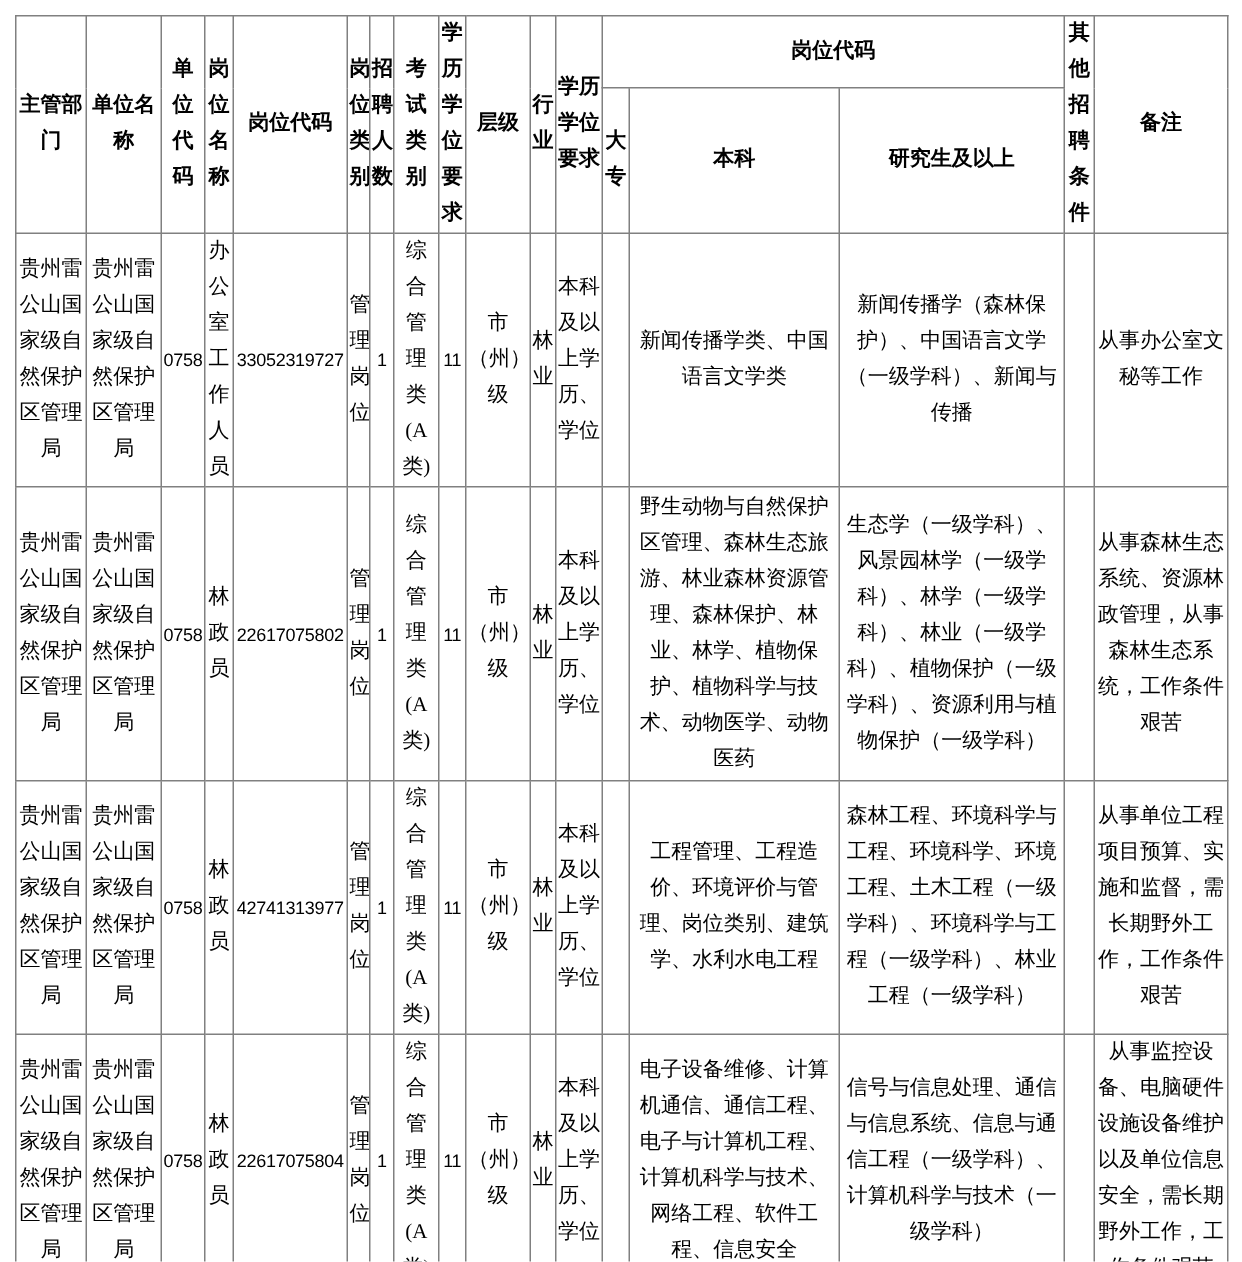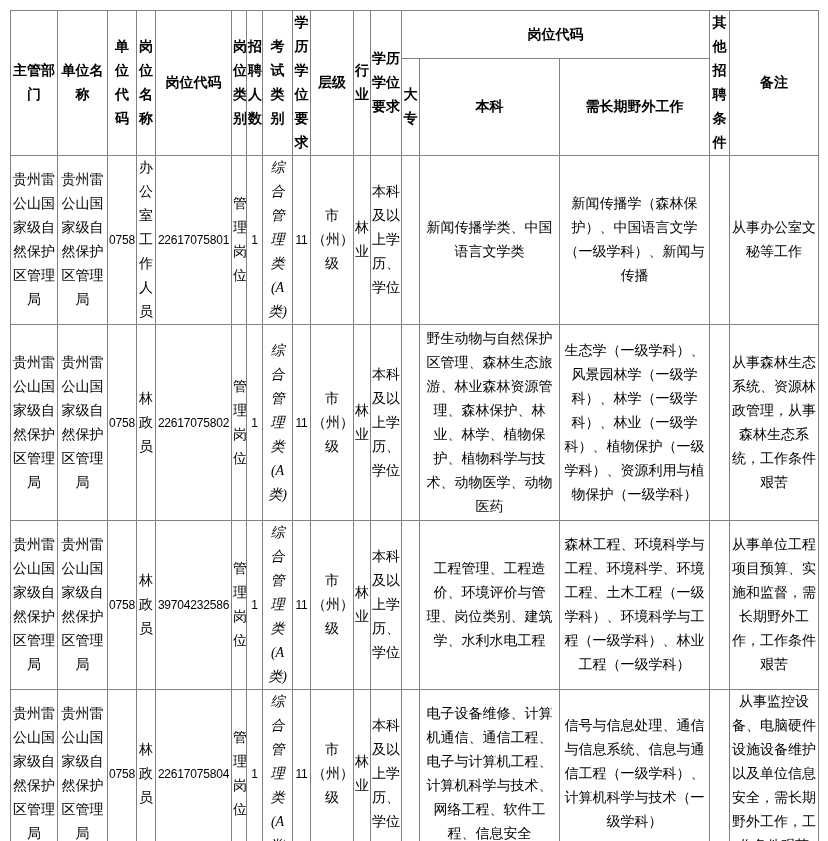--- a/index.html
+++ b/index.html
@@ -17,21 +17,21 @@
   table.recruit th, table.recruit td{
     border:1px solid #808080;
     padding:0 1px;
     text-align:center;
     vertical-align:middle;
     word-break:break-all;
     overflow:hidden;
   }
   table.recruit th{font-weight:bold;}
   th.vpad{padding:0 8px;}   
-  td.p0{padding:0;font-style:italic;}
+  td.p0{padding:0;}
   .num{
     font-family:Liberation Sans, sans-serif;
     font-size:12px;
     letter-spacing:-0.2px;
     white-space:nowrap;
   }
 </style>
 </head>
 <body>
 
@@ -69,30 +69,30 @@
       <th rowspan="2">层级</th>
       <th rowspan="2">行业</th>
       <th rowspan="2" class="vpad">学历学位要求</th>
       <th colspan="3">岗位代码</th>
       <th rowspan="2">其他招聘条件</th>
       <th rowspan="2">备注</th>
     </tr>
     <tr style="height:97px">
       <th>大专</th>
       <th>本科</th>
-      <th>需长期野外工作</th>
+      <th>研究生及以上</th>
     </tr>
   </thead>
   <tbody>
     <tr style="height:165px">
       <td>贵州雷公山国家级自然保护区管理局</td>
       <td>贵州雷公山国家级自然保护区管理局</td>
       <td class="num">0758</td>
       <td>办公室工作人员</td>
-      <td class="num">22617075801</td>
+      <td class="num">33052319727</td>
       <td>管理岗位</td>
       <td class="num">1</td>
       <td class="p0">综合管理类(A类)</td>
       <td class="num">11</td>
       <td>市（州）级</td>
       <td>林业</td>
       <td>本科及以上学历、学位</td>
       <td></td>
       <td>新闻传播学类、中国语言文学类</td>
       <td>新闻传播学（森林保护）、中国语言文学（一级学科）、新闻与传播</td>
@@ -116,21 +116,21 @@
       <td>野生动物与自然保护区管理、森林生态旅游、林业森林资源管理、森林保护、林业、林学、植物保护、植物科学与技术、动物医学、动物医药</td>
       <td>生态学（一级学科）、风景园林学（一级学科）、林学（一级学科）、林业（一级学科）、植物保护（一级学科）、资源利用与植物保护（一级学科）</td>
       <td></td>
       <td>从事森林生态系统、资源林政管理，从事森林生态系统，工作条件艰苦</td>
     </tr>
     <tr style="height:146px">
       <td>贵州雷公山国家级自然保护区管理局</td>
       <td>贵州雷公山国家级自然保护区管理局</td>
       <td class="num">0758</td>
       <td>林政员</td>
-      <td class="num">39704232586</td>
+      <td class="num">42741313977</td>
       <td>管理岗位</td>
       <td class="num">1</td>
       <td class="p0">综合管理类(A类)</td>
       <td class="num">11</td>
       <td>市（州）级</td>
       <td>林业</td>
       <td>本科及以上学历、学位</td>
       <td></td>
       <td>工程管理、工程造价、环境评价与管理、岗位类别、建筑学、水利水电工程</td>
       <td>森林工程、环境科学与工程、环境科学、环境工程、土木工程（一级学科）、环境科学与工程（一级学科）、林业工程（一级学科）</td>

